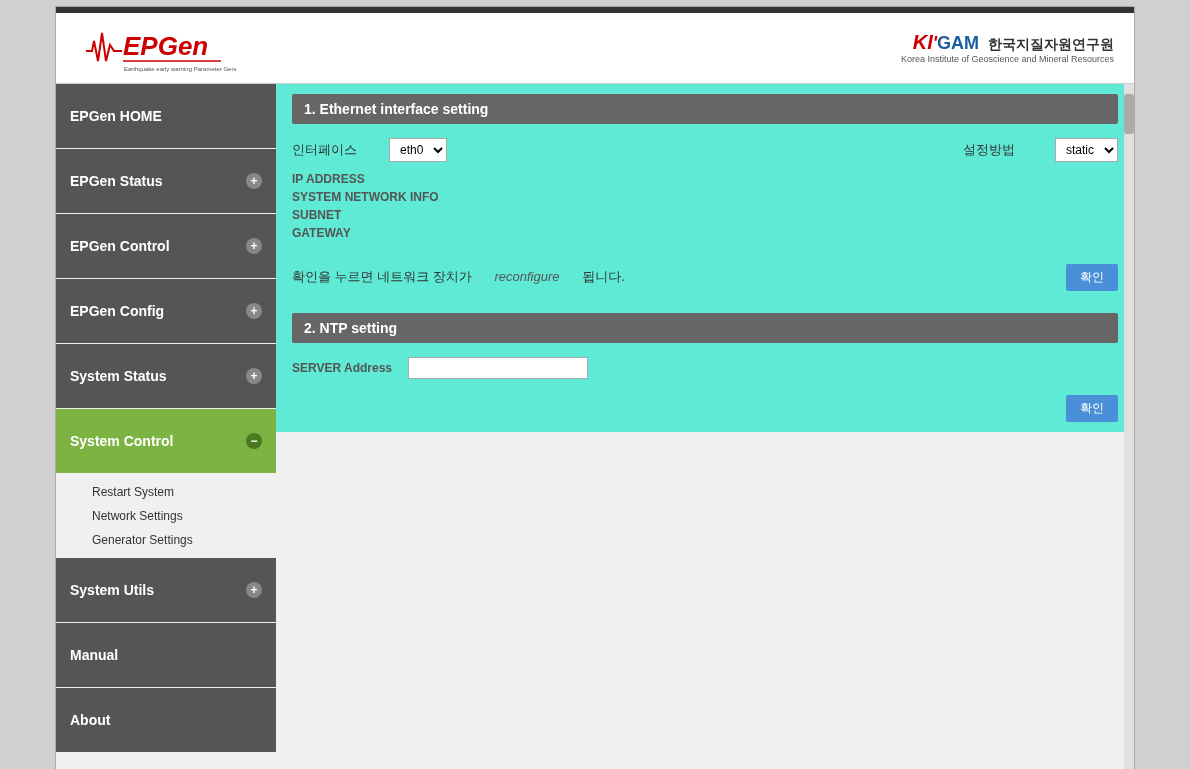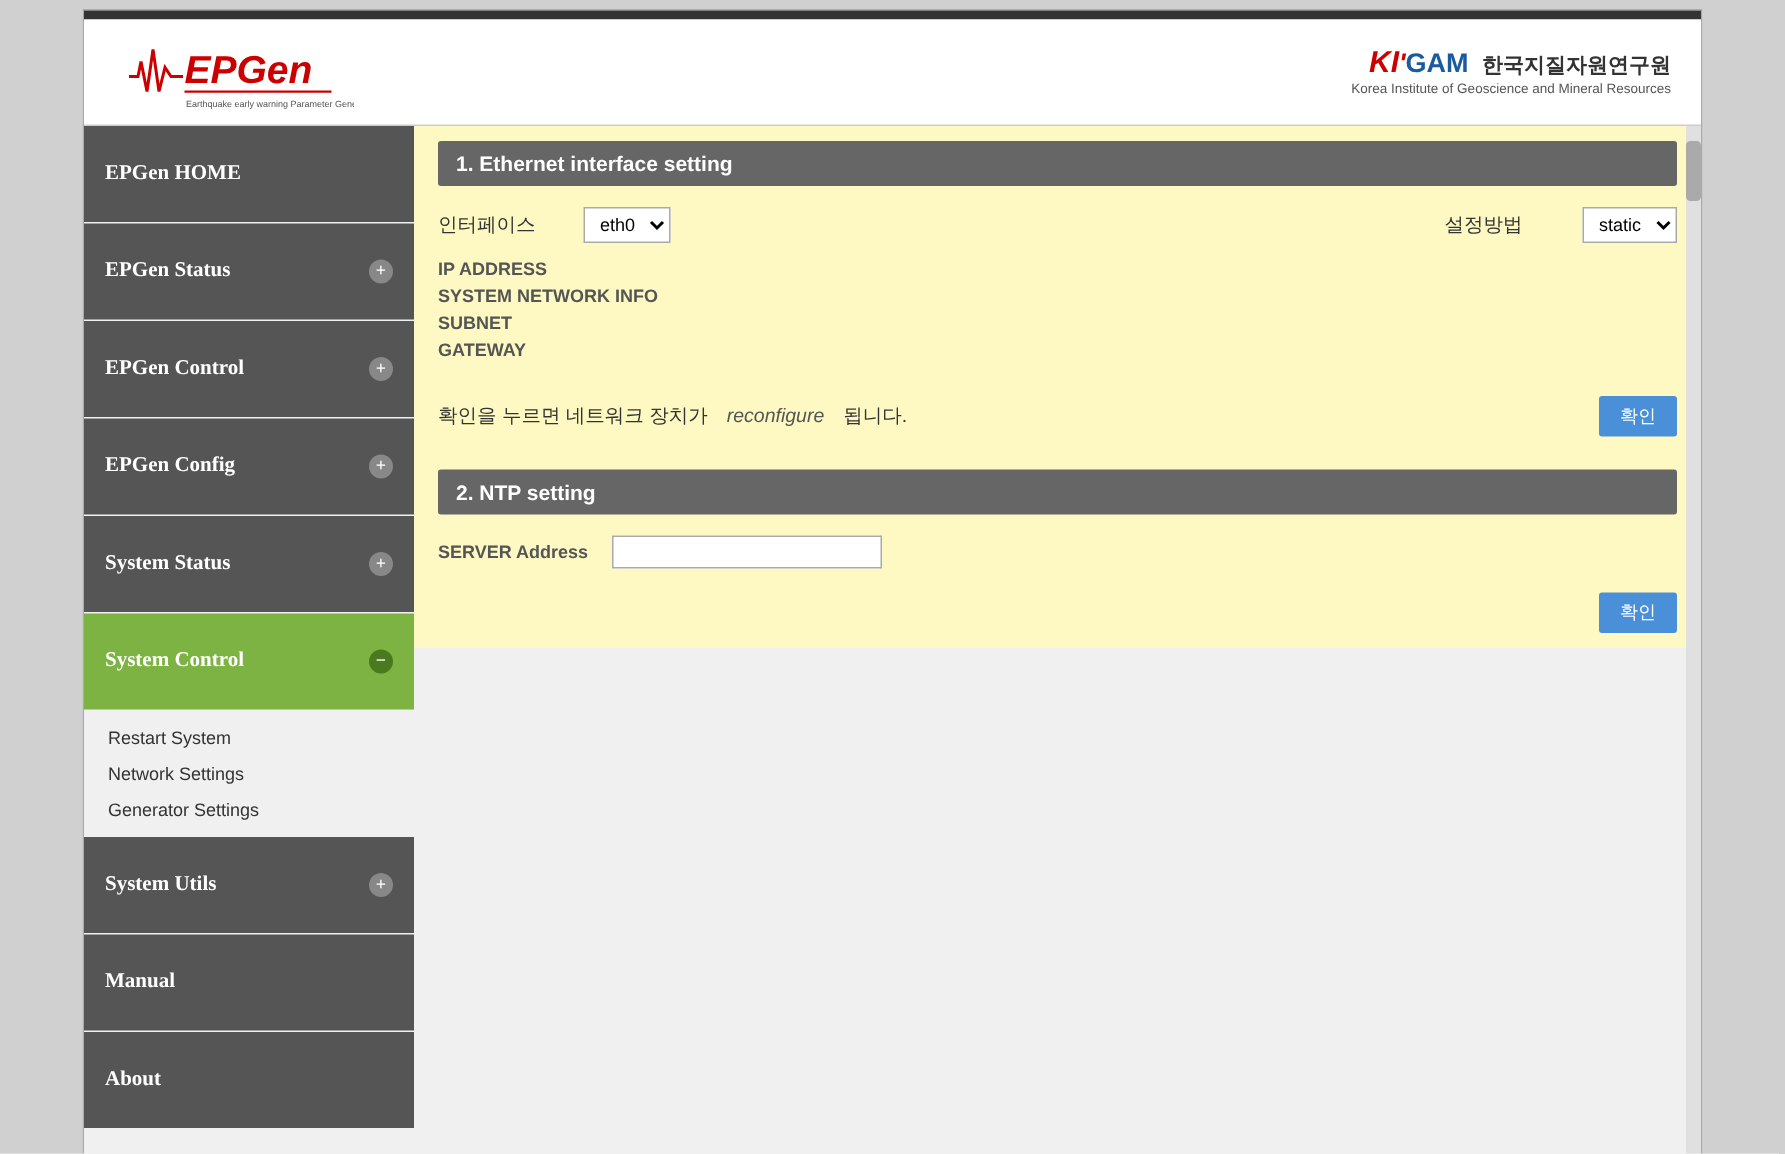--- a/index.html
+++ b/index.html
@@ -73,53 +73,52 @@
       display: flex;
       align-items: flex-start;
       justify-content: space-between;
       padding: 24px 14px;
       background: #555;
       color: #fff;
       font-size: 14px;
       font-weight: bold;
       cursor: pointer;
       margin-bottom: 1px;
-      font-family: Liberation Serif, serif;
     }
     .nav-item.active { background: #7cb342; }
     .nav-item .plus-icon {
       width: 16px;
       height: 16px;
       border-radius: 50%;
       background: #888;
       display: flex;
       align-items: center;
       justify-content: center;
       font-size: 12px;
       color: #fff;
       flex-shrink: 0;
     }
     .nav-item.active .plus-icon {
       background: #5a8a2a;
     }
     .sub-menu {
       background: #f0f0f0;
-      padding: 6px 0 6px 8px;
+      padding: 6px 0 6px 28px;
     }
     .sub-menu-item {
       padding: 5px 8px;
       font-size: 12px;
       color: #333;
       cursor: pointer;
     }
     
     .content {
       flex: 1;
       padding: 10px 16px;
-      background: #fef9c3;
+      background: #5eead4;
     }
     .section-header {
       background: #666;
       color: #fff;
       padding: 7px 12px;
       font-size: 14px;
       font-weight: bold;
       margin-bottom: 14px;
       border-radius: 2px;
     }
@@ -302,21 +301,21 @@
         <div>
           <div class="info-row">IP ADDRESS</div>
           <div class="info-row">SYSTEM NETWORK INFO</div>
           <div class="info-row">SUBNET</div>
           <div class="info-row">GATEWAY</div>
         </div>
 
         <div class="confirm-row">
           <span class="confirm-text">
             <span>확인을 누르면 네트워크 장치가</span>
-            <span class="highlight" style="margin: 0 9px;">reconfigure</span>
+            <span class="highlight" style="margin: 0 19px;">reconfigure</span>
             <span>됩니다.</span>
           </span>
           <button class="btn-confirm">확인</button>
         </div>
 
         <div class="section-header section-gap">2. NTP setting</div>
 
         <div class="server-addr-row">
           <span class="info-row">SERVER Address</span>
           <input type="text" style="border: 1px solid rgb(170, 170, 170); padding: 3px 6px; font-size: 12px; width: 180px;">

